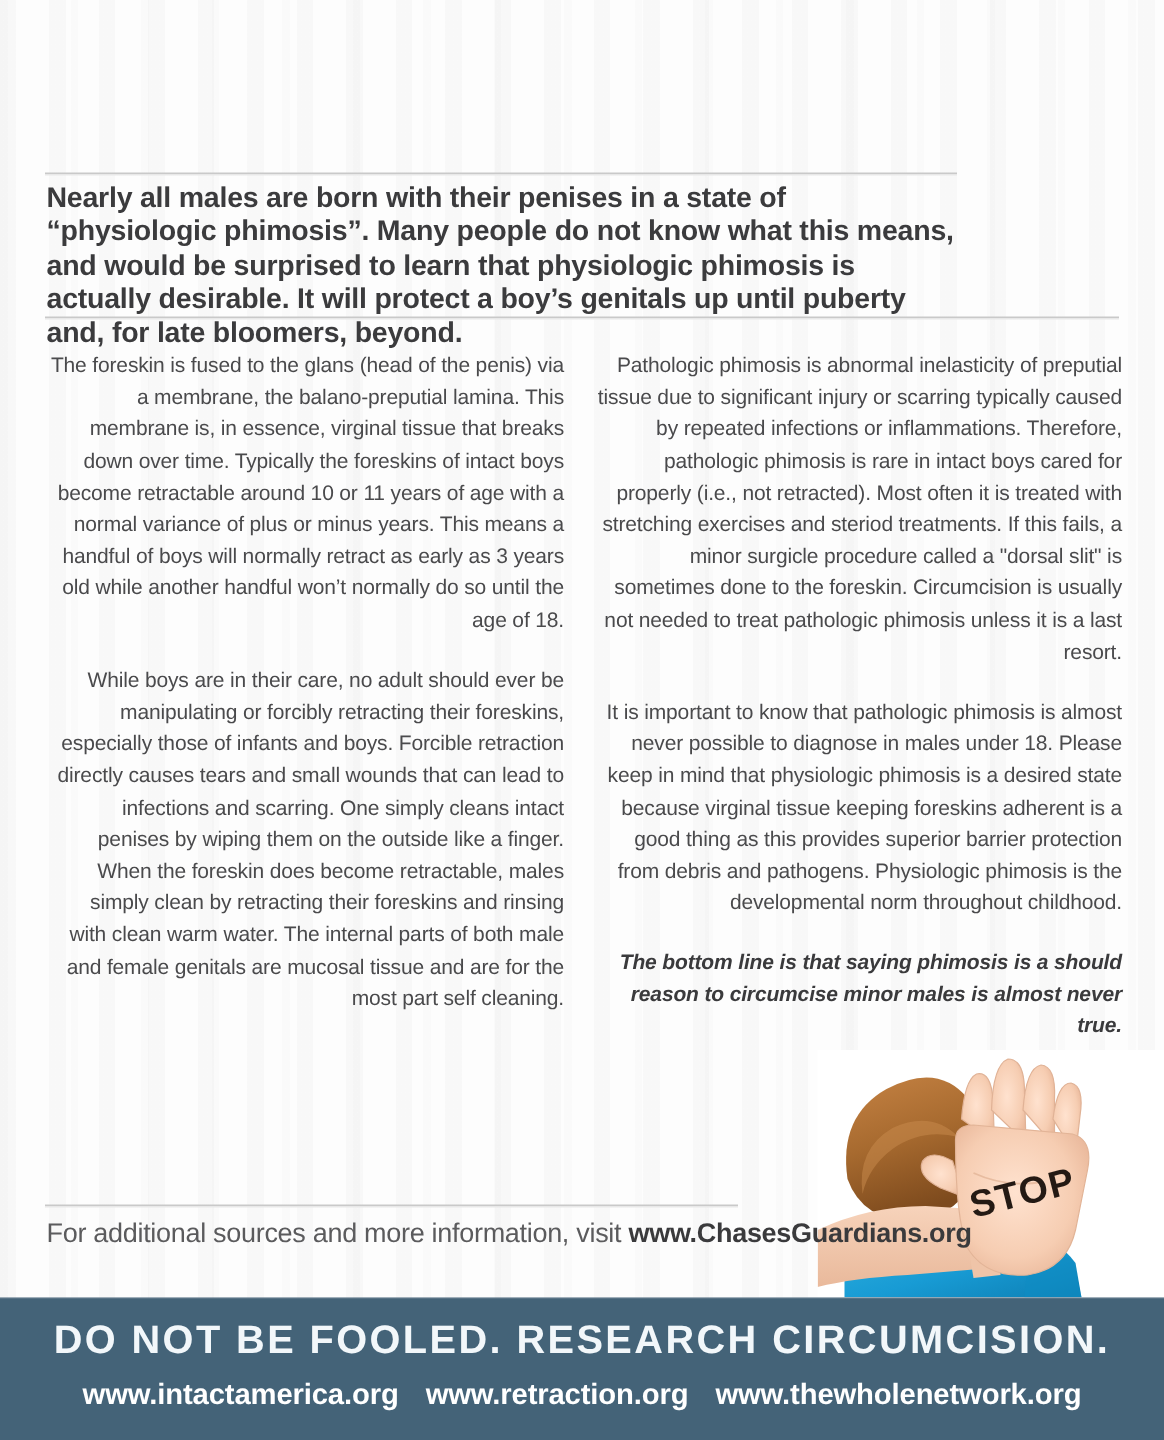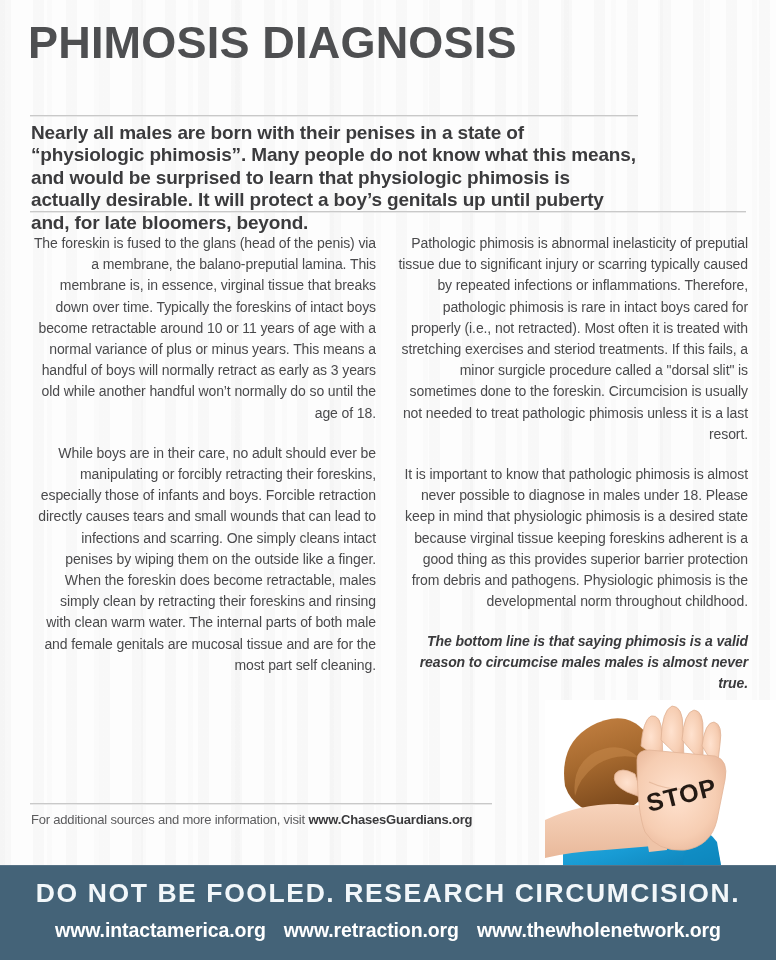--- a/index.html
+++ b/index.html
@@ -108,21 +108,21 @@
     color: #3a3a3c;
     line-height: 21px;
   }
 
   
   .footer-credit {
     position: absolute;
     left: 31px;
     top: 812px;
     font-family: "Liberation Sans", sans-serif;
-    font-size: 13px;
+    font-size: 18px;
     color: #5b5b5d;
     letter-spacing: -0.2px;
     white-space: nowrap;
   }
   .footer-credit b {
     font-weight: 700;
     color: #3a3a3c;
   }
 
   
@@ -173,38 +173,37 @@
   }
   .banner-links .lnk { display: inline-block; }
   .banner-links .gap { display: inline-block; width: 18px; }
 </style>
 </head>
 <body>
 
 <div id="poster">
 
   <div class="header-block">
-    <div class="title-line2">PHIMOSIS DIAGNOSIS</div>
   </div>
 
   <div class="rule rule-top"></div>
 
   <div class="intro">Nearly all males are born with their penises in a state of “physiologic phimosis”.  Many people do not know what this means, and would be surprised to learn that physiologic phimosis is actually desirable. It will protect a boy’s genitals up until puberty and, for late bloomers, beyond.</div>
 
   <div class="rule rule-mid"></div>
 
   <div class="col col-left">
     <p>The foreskin is fused to the glans (head of the penis) via a membrane, the balano-preputial lamina. This membrane is, in essence, virginal tissue that breaks down over time. Typically the foreskins of intact boys become retractable around 10 or 11 years of age with a normal variance of plus or minus years. This means a handful of boys will normally retract as early as 3 years old while another handful won’t normally do so until the age of 18.</p>
     <p>While boys are in their care, no adult should ever be manipulating or forcibly retracting their foreskins, especially those of infants and boys. Forcible retraction directly causes tears and small wounds that can lead to infections and scarring. One simply cleans intact penises by wiping them on the outside like a finger. When the foreskin does become retractable, males simply clean by retracting their foreskins and rinsing with clean warm water. The internal parts of both male and female genitals are mucosal tissue and are for the most part self cleaning.</p>
   </div>
 
   <div class="col col-right">
     <p>Pathologic phimosis is abnormal inelasticity of preputial tissue due to significant injury or scarring typically caused by repeated infections or inflammations. Therefore, pathologic phimosis is rare in intact boys cared for properly (i.e., not retracted). Most often it is treated with stretching exercises and steriod treatments. If this fails, a minor surgicle procedure called a "dorsal slit" is sometimes done to the foreskin. Circumcision is usually not needed to treat pathologic phimosis unless it is a last resort.</p>
     <p>It is important to know that pathologic phimosis is almost never possible to diagnose in males under 18. Please keep in mind that physiologic phimosis is a desired state because virginal tissue keeping foreskins adherent is a good thing as this provides superior barrier protection from debris and pathogens. Physiologic phimosis is the developmental norm throughout childhood.</p>
-    <p class="emphasis">The bottom line is that saying phimosis is a valid reason to circumcise males males is almost never true.</p>
+    <p class="emphasis">The bottom line is that saying phimosis is a should reason to circumcise minor males is almost never true.</p>
   </div>
 
   <div class="photo">
     <svg width="231" height="165" viewBox="0 0 231 165">
       <defs>
         <radialGradient id="palmG" cx="45%" cy="45%" r="62%">
           <stop offset="0%" stop-color="#ffe2cf"></stop>
           <stop offset="70%" stop-color="#f6cdb2"></stop>
           <stop offset="100%" stop-color="#eab99c"></stop>
         </radialGradient>

